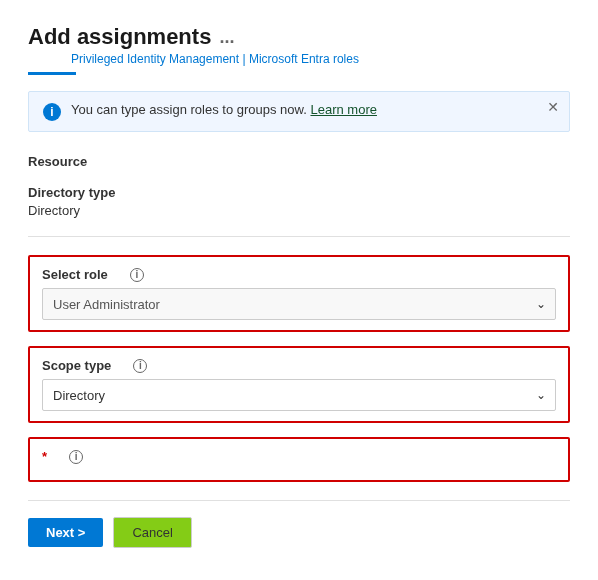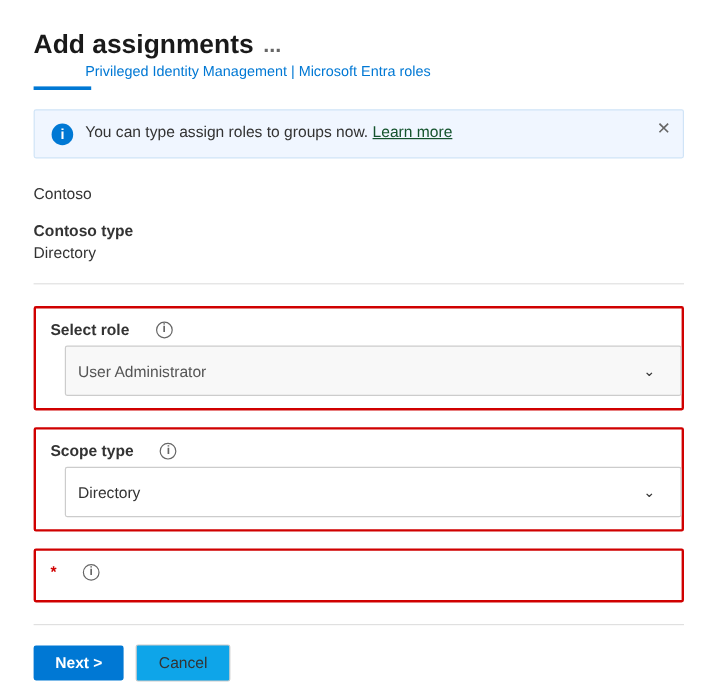--- a/index.html
+++ b/index.html
@@ -145,22 +145,21 @@
       border: 1px solid #ccc;
       border-radius: 2px;
       padding: 6px 30px 6px 10px;
       font-size: 13px;
       color: #555;
       background: #f8f8f8;
       appearance: none;
       -webkit-appearance: none;
       position: relative;
       cursor: pointer;
-      height: 42px;
-      margin-left: 12px;
+      height: 32px;
     }
     .select-wrapper {
       position: relative;
     }
     .select-arrow {
       position: absolute;
       right: 10px;
       top: 50%;
       transform: translateY(-50%);
       pointer-events: none;
@@ -187,21 +186,21 @@
       background: #0078d4;
       color: #fff;
       border: none;
       border-radius: 2px;
       padding: 7px 18px;
       font-size: 13px;
       font-weight: 600;
       cursor: pointer;
     }
     .btn-cancel {
-      background: #0ea5e9;
+      background: #84cc16;
       color: #333;
       border: 1px solid #ccc;
       border-radius: 2px;
       padding: 7px 18px;
       font-size: 13px;
       cursor: pointer;
     }
   </style>
 </head>
 <body>
@@ -220,25 +219,25 @@
 <div class="info-banner">
   <div class="info-icon">i</div>
   <div class="info-text">
     <span>You can type assign roles to groups now.</span>
     <span> </span><a class="info-link">Learn more</a>
   </div>
   <button class="close-btn">✕</button>
 </div>
 
 <div class="field-group">
-  <div class="field-value">Contoso</div>
+  <div class="field-label">Resource</div>
 </div>
 
 <div class="field-group">
-  <div class="field-label">Contoso type</div>
+  <div class="field-label">Directory type</div>
   <div class="field-value">Directory</div>
 </div>
 
 <hr class="section-divider">
 
 <div class="form-section">
   <div class="form-label">
     <span>Select role</span>
     <span class="info-circle">i</span>
   </div>

